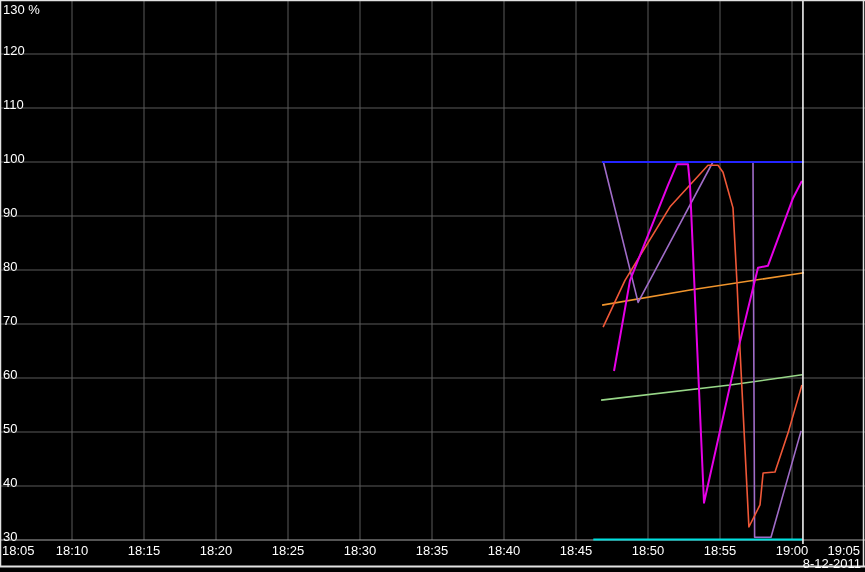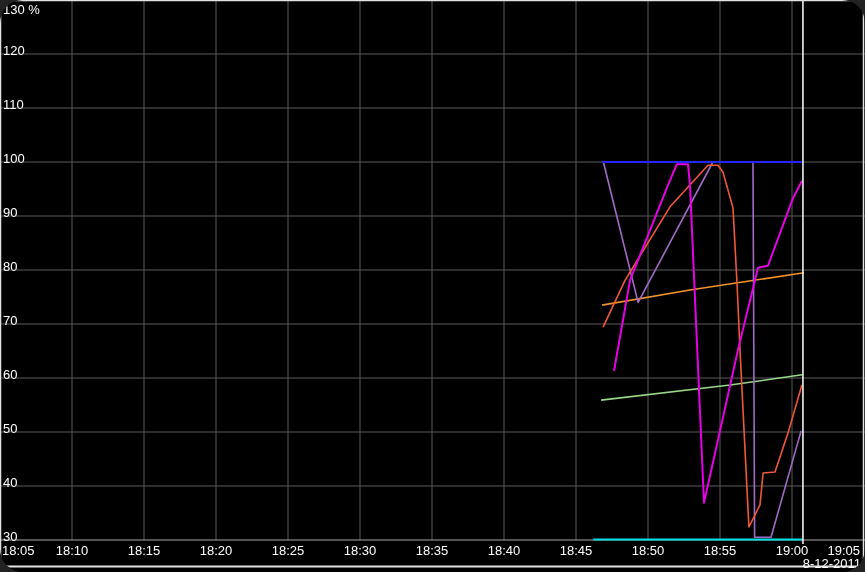--- a/index.html
+++ b/index.html
@@ -2,21 +2,20 @@
 <html><head>
 <meta charset="utf-8">
 <style>
   html,body{margin:0;padding:0;background:#222;}
   .trend-window{
     position:relative;
     width:865px;height:572px;
     background:#000;
     overflow:hidden;
     font-family:"Liberation Sans", sans-serif;
-    border-radius:23px;
   }
   svg{display:block;}
   svg text{
     font-family:"Liberation Sans", sans-serif;
     font-size:13px;
     fill:#ffffff;
   }
 </style>
 </head>
 <body>

